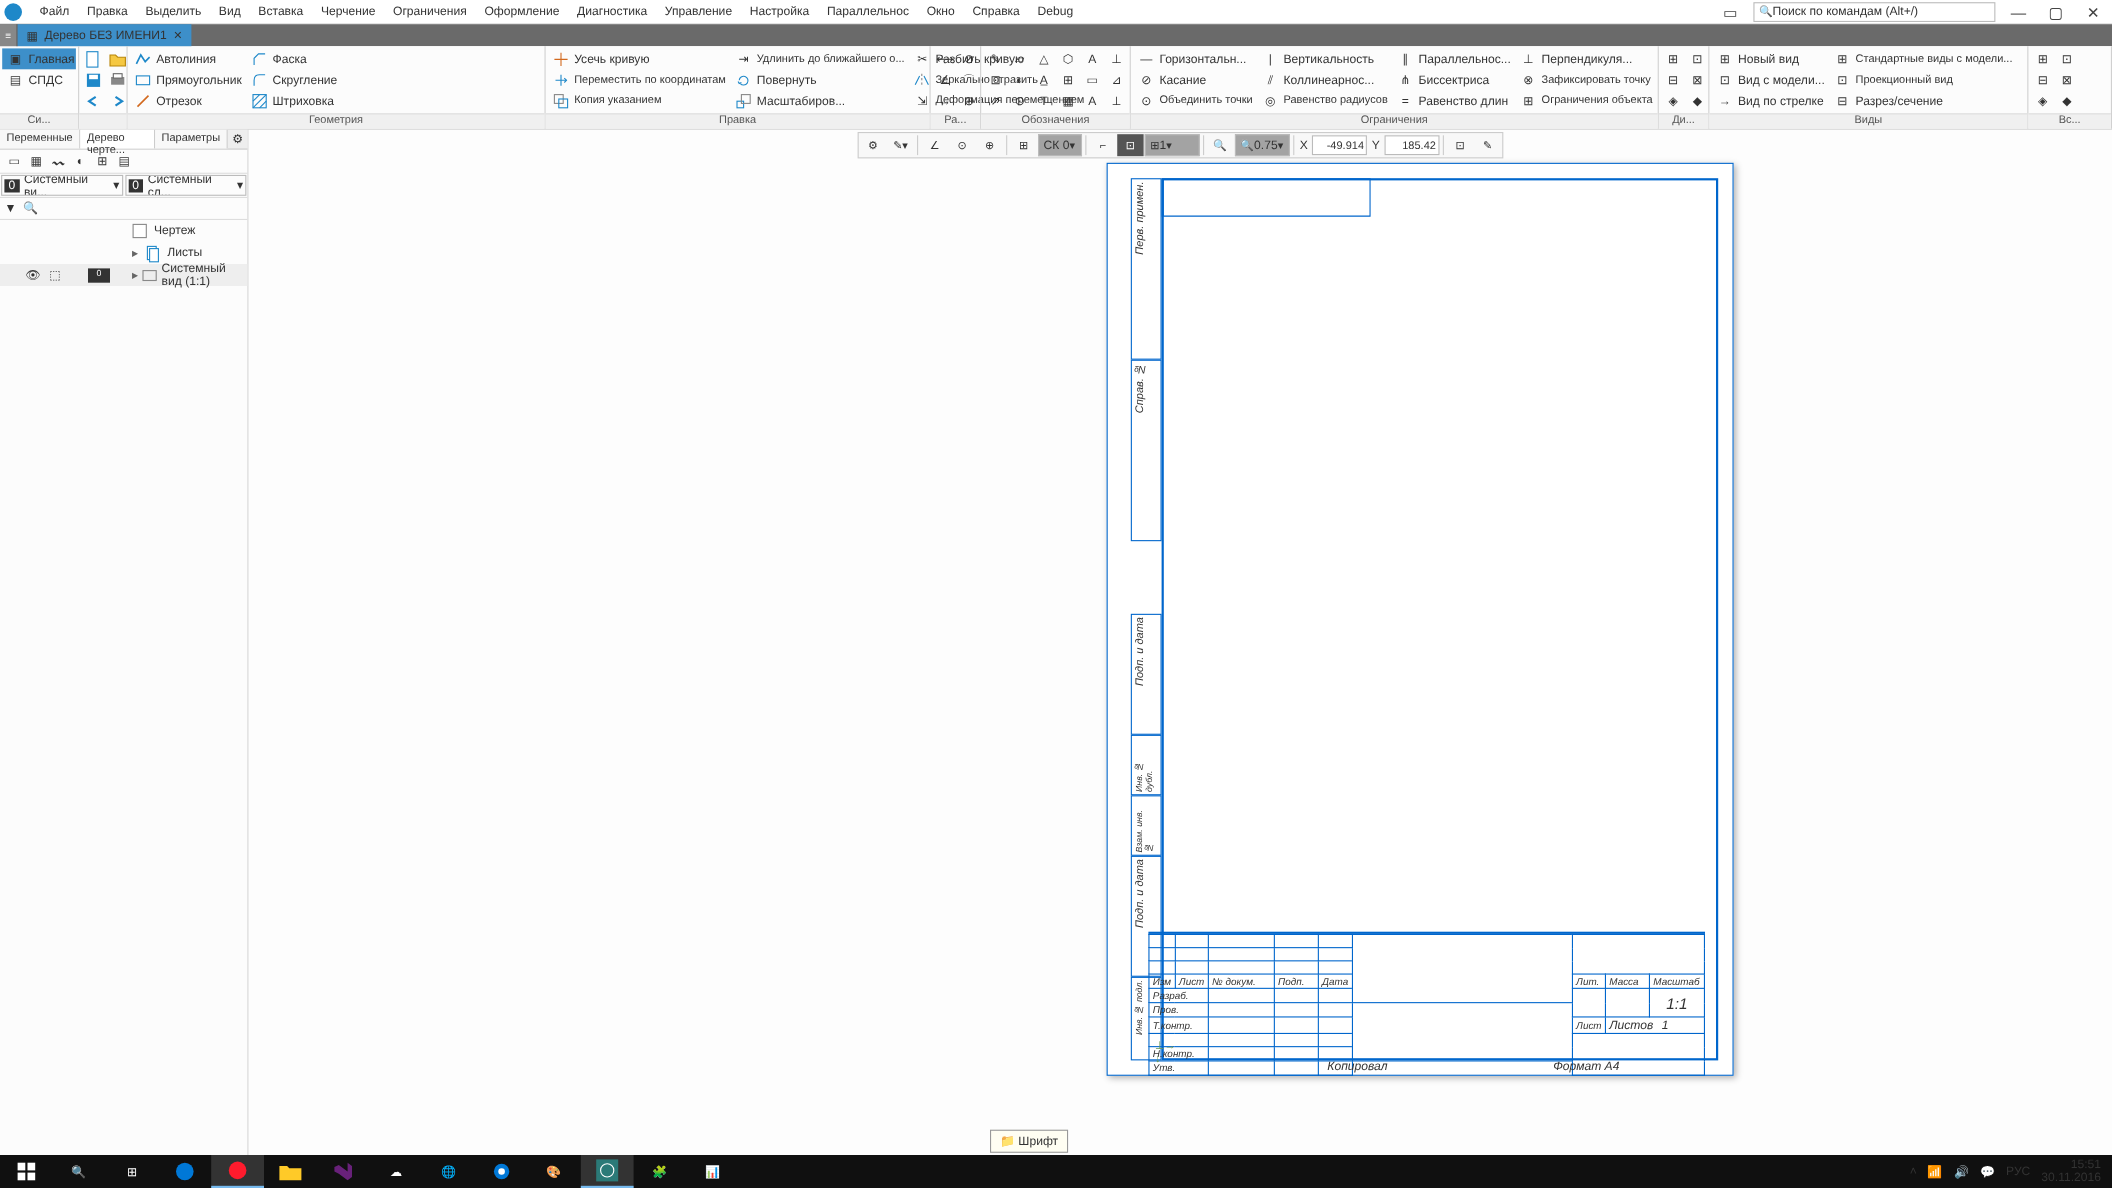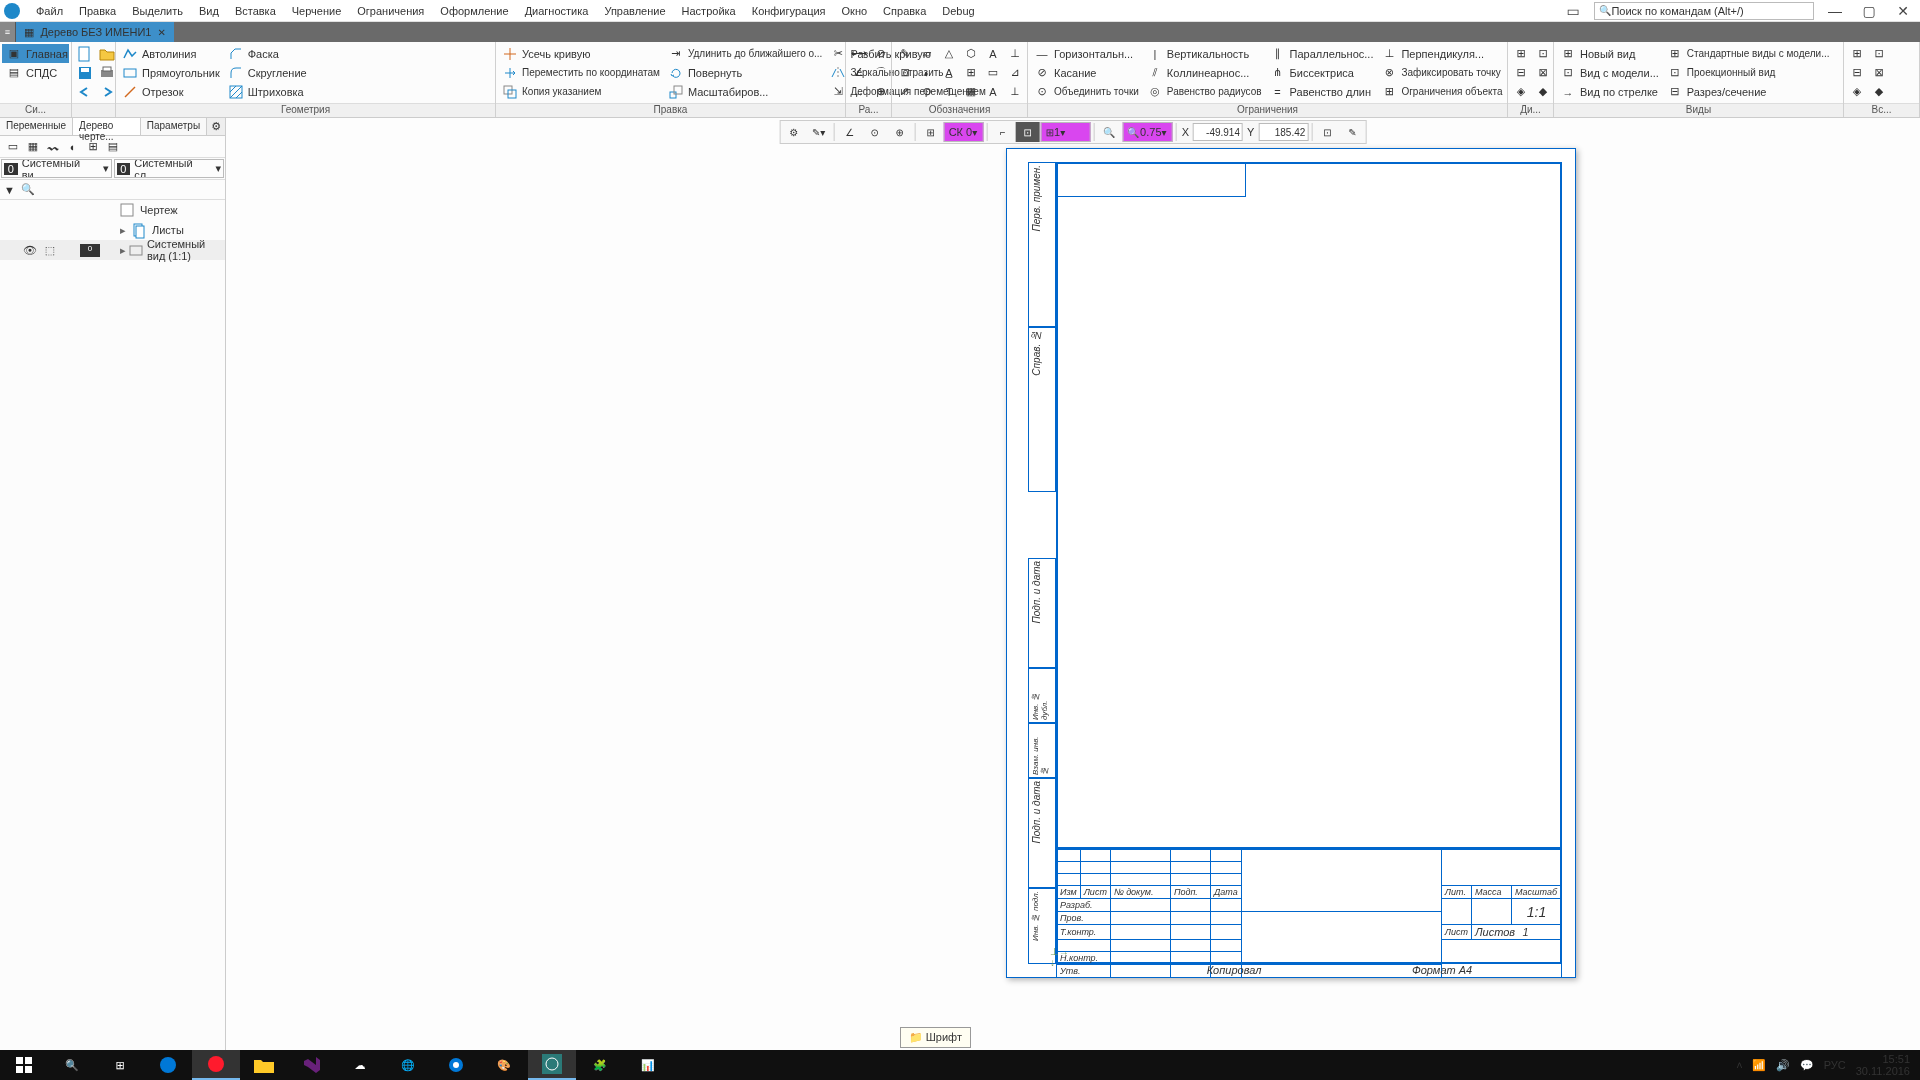--- a/index.html
+++ b/index.html
@@ -40,21 +40,21 @@
 .tree{flex:1;overflow:auto;font-size:11px}
 .treerow{display:flex;align-items:center;height:20px;padding-left:20px}
 .treerow .exp{width:12px;color:#666}
 .treerow .icn{width:16px;height:14px;margin-right:4px}
 .treerow .cols{display:flex;width:100px}
 .treerow .cols>div{width:20px;text-align:center}
 .canvas-wrap{flex:1;background:#fdfdfd;position:relative;overflow:hidden}
 .canvas-toolbar{position:absolute;top:2px;left:50%;transform:translateX(-50%);display:flex;align-items:center;gap:1px;background:#f8f8f8;border:1px solid #ccc;padding:1px;z-index:5}
 .ctbtn{width:24px;height:20px;display:flex;align-items:center;justify-content:center;cursor:pointer;border:1px solid transparent;font-size:10px}
 .ctbtn.active{background:#555;color:#fff}
-.ctdrop{height:20px;border:1px solid #bbb;background:#d946ef;padding:0 4px;display:flex;align-items:center;font-size:10px;min-width:40px}
+.ctdrop{height:20px;border:1px solid #bbb;background:#a3a3a3;padding:0 4px;display:flex;align-items:center;font-size:10px;min-width:40px}
 .ctsep{width:1px;height:18px;background:#ccc;margin:0 2px}
 .coord{display:flex;align-items:center;gap:2px;font-size:10px}
 .coord span{padding:0 2px}
 .coord input{width:50px;height:18px;border:1px solid #bbb;font-size:10px;padding:0 2px;text-align:right}
 
 .sheet{position:absolute;left:780px;top:30px;width:570px;height:830px;background:#fff;box-shadow:2px 2px 6px rgba(0,0,0,0.3)}
 .sheet .outer{position:absolute;inset:0;border:1px solid #0066cc}
 .sheet .inner{position:absolute;left:50px;top:14px;right:14px;bottom:14px;border:2px solid #0066cc}
 .sidestrip{position:absolute;border:1px solid #0066cc;font-size:8px;color:#0066cc}
 .vtext{writing-mode:vertical-rl;transform:rotate(180deg);font-style:italic;font-size:10px;padding:2px}
@@ -79,21 +79,21 @@
   <div class="mi">Правка</div>
   <div class="mi">Выделить</div>
   <div class="mi">Вид</div>
   <div class="mi">Вставка</div>
   <div class="mi">Черчение</div>
   <div class="mi">Ограничения</div>
   <div class="mi">Оформление</div>
   <div class="mi">Диагностика</div>
   <div class="mi">Управление</div>
   <div class="mi">Настройка</div>
-  <div class="mi">Конфигурация</div>
+  <div class="mi">Параллельнос</div>
   <div class="mi">Окно</div>
   <div class="mi">Справка</div>
   <div class="mi">Debug</div>
   <div class="right">
     <div class="winbtn">▭</div>
     <div class="searchbox">🔍 <span>Поиск по командам (Alt+/)</span></div>
     <div class="winbtn">—</div>
     <div class="winbtn">▢</div>
     <div class="winbtn close">✕</div>
   </div>
@@ -631,21 +631,21 @@
       <div class="sidestrip" style="left:22px;top:575px;width:28px;height:55px">
           <div class="vtext" style="font-size:8px">Взам. инв. №</div>
         </div>
       <div class="sidestrip" style="left:22px;top:630px;width:28px;height:110px">
           <div class="vtext">Подп. и дата</div>
         </div>
       <div class="sidestrip" style="left:22px;top:740px;width:28px;height:76px">
           <div class="vtext" style="font-size:8px">Инв. № подл.</div>
         </div>
 
-      <div class="titleblock" style="left:50px;width:506px">
+      <div class="titleblock" style="left:38px;width:506px">
         <table style="border-collapse:collapse;width:100%">
           <tbody>
               <tr style="height:12px">
                 <td style="width:18px"></td>
                 <td style="width:18px"></td>
                 <td style="width:60px"></td>
                 <td style="width:40px"></td>
                 <td style="width:30px"></td>
                 <td rowspan="5" colspan="3" style="width:200px"></td>
                 <td colspan="3" rowspan="3"></td>

